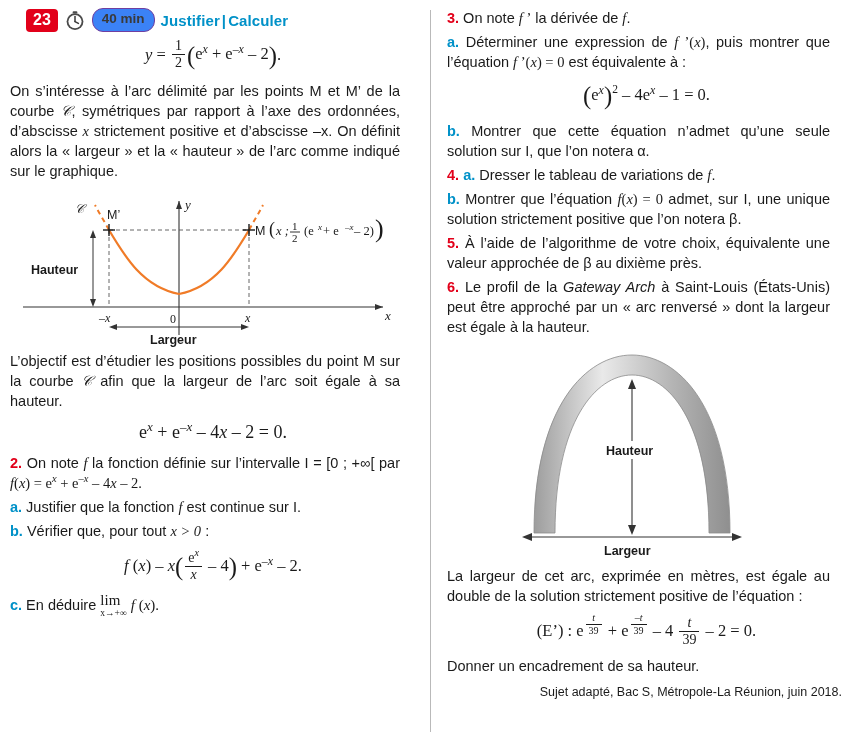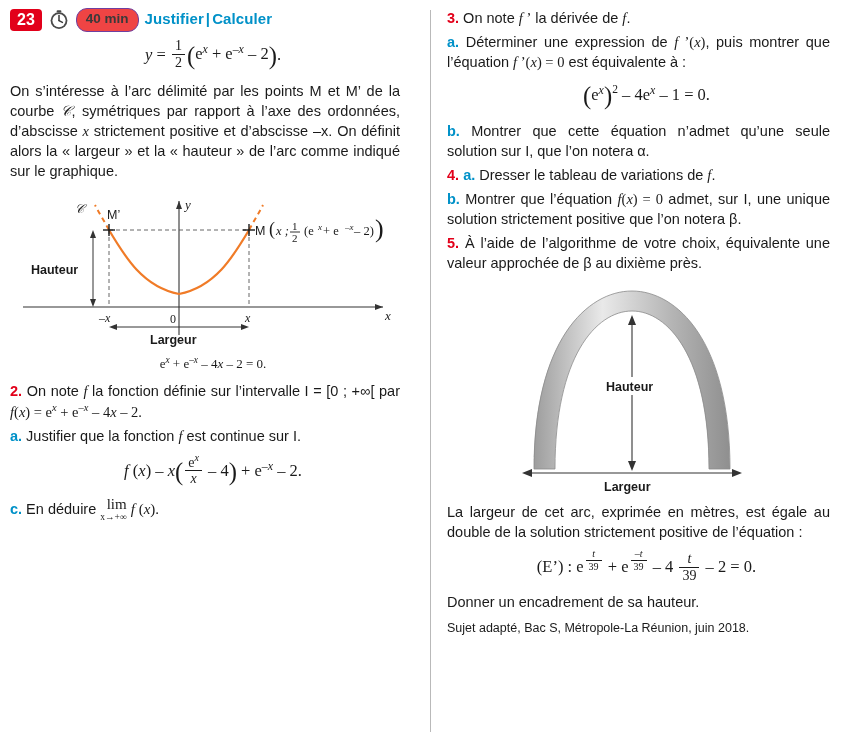--- a/index.html
+++ b/index.html
@@ -39,42 +39,43 @@
   }
   .col-right {
     width: 415px;
     box-sizing: border-box;
     padding-left: 16px;
   }
 
   
   .ex-header {
     display: flex;
-    align-items: center;
+    align-items: flex-end;
     gap: 6px;
     margin-bottom: 6px;
+    margin-left: 16px;
   }
   .ex-num {
     background: #e2001a;
     color: #fff;
     font-weight: bold;
     font-size: 16px;
     border-radius: 4px;
     padding: 2px 7px 3px 7px;
     line-height: 1.1;
   }
   .clock-icon svg { display: block; }
   .time-pill {
     border: 1.6px solid #6f3fa0;
     color: #3a3a3a;
     border-radius: 11px;
     padding: 1px 9px 2px 9px;
     font-size: 13.5px;
     font-weight: 600;
-    background: #ef4444;
+    background: #3b82f6;
   }
   .comp {
     color: #0091c8;
     font-weight: bold;
     font-size: 15px;
     letter-spacing: .1px;
   }
   .comp .sep {
     color: #0091c8;
     font-weight: bold;
@@ -93,57 +94,57 @@
   .sub {
     color: #0091c8;
     font-weight: bold;
   }
   .formula {
     text-align: center;
     margin: 7px 0 8px 0;
     font-family: "Liberation Serif", serif;
     font-size: 16.5px;
   }
-  .formula.small { font-size: 13px; }
+  .formula.small { font-size: 18px; }
   i.v { font-family: "Liberation Serif", serif; font-style: italic; }
   .serif { font-family: "Liberation Serif", serif; }
   sup, sub { font-size: 0.72em; }
   .frac {
     display: inline-block;
     vertical-align: -0.55em;
     text-align: center;
     font-size: 0.85em;
     margin: 0 2px;
   }
   .frac .num { display: block; padding: 0 3px; line-height: 1.05; }
   .frac .den { display: block; border-top: 1px solid #1a1a1a; padding: 0 3px; line-height: 1.15; }
   .bigparen { font-size: 1.5em; vertical-align: -0.18em; font-family: "Liberation Serif", serif; }
 
   .caption {
-    text-align: left;
+    text-align: right;
     font-size: 12.5px;
     margin-top: 8px;
     padding-right: 4px;
     color: #1a1a1a;
   }
 
   
   .fig1 {
     margin: 6px 0 4px 0;
     display: flex;
     justify-content: center;
   }
   .fig2 {
     margin: 8px 0 6px 0;
     display: flex;
     justify-content: center;
   }
   .lim {
     display: inline-block;
-    text-align: right;
+    text-align: left;
     vertical-align: middle;
     font-family: "Liberation Serif", serif;
   }
   .lim .top { display: block; font-size: 15px; line-height: 1; }
   .lim .bot { display: block; font-size: 9.5px; line-height: 1.1; }
 </style>
 </head>
 <body>
 
 <div class="page">
@@ -224,30 +225,32 @@
           <line x1="99" y1="140" x2="233" y2="140" stroke="#333" stroke-width="1"></line>
           <polygon points="96,140 104,137 104,143" fill="#333"></polygon>
           <polygon points="236,140 228,137 228,143" fill="#333"></polygon>
           <text x="137" y="157" font-family="Liberation Sans, sans-serif" font-size="12.5" font-weight="bold" fill="#1a1a1a">Largeur</text>
 
           <text x="86" y="135" font-family="Liberation Serif, serif" font-style="italic" font-size="12" fill="#1a1a1a">–x</text>
           <text x="232" y="135" font-family="Liberation Serif, serif" font-style="italic" font-size="12" fill="#1a1a1a">x</text>
         </svg>
       </div>
 
+      <p class="t"><span>L’objectif est d’étudier les positions possibles du point M sur la courbe </span><span class="serif" style="font-style:italic">𝒞</span><span> afin que la largeur de l’arc soit égale à sa hauteur.</span></p>
 
 
       <div class="formula small">
         <span class="serif">e<sup><i class="v">x</i></sup> + e<sup>–<i class="v">x</i></sup> – 4<i class="v">x</i> – 2 = 0.</span>
       </div>
 
       <p class="t"><span class="q">2.</span><span> On note </span><i class="v">f</i><span> la fonction définie sur l’intervalle I = [0 ; +∞[ par </span><span class="serif"><i class="v">f</i>(<i class="v">x</i>) = e<sup><i class="v">x</i></sup> + e<sup>–<i class="v">x</i></sup> – 4<i class="v">x</i> – 2.</span></p>
 
       <p class="t"><span class="sub">a.</span><span> Justifier que la fonction </span><i class="v">f</i><span> est continue sur I.</span></p>
 
+      <p class="t"><span class="sub">b.</span><span> Vérifier que, pour tout </span><i class="v">x &gt; 0</i><span> :</span></p>
 
       <div class="formula">
         <i class="v serif">f</i> <span class="serif">(<i class="v">x</i>) – <i class="v">x</i></span><span class="bigparen">(</span><span class="frac"><span class="num serif">e<sup><i class="v">x</i></sup></span><span class="den serif"><i class="v">x</i></span></span><span class="serif"> – 4</span><span class="bigparen">)</span><span class="serif"> + e<sup>–<i class="v">x</i></sup> – 2.</span>
       </div>
 
       <p class="t"><span class="sub">c.</span><span> En déduire </span><span class="lim"><span class="top">lim</span><span class="bot">x→+∞</span></span>&nbsp;<span class="serif" style="font-size:15px"><i class="v">f</i> (<i class="v">x</i>).</span></p>
 
     </div>
 
     <div class="divider"></div>
@@ -263,20 +266,21 @@
       </div>
 
       <p class="t"><span class="sub">b.</span> Montrer que cette équation n’admet qu’une seule solution sur I, que l’on notera α.</p>
 
       <p class="t"><span class="q">4.</span> <span class="sub">a.</span> Dresser le tableau de variations de <span class="serif"><i class="v">f</i></span>.</p>
 
       <p class="t"><span class="sub">b.</span> Montrer que l’équation <span class="serif"><i class="v">f</i>(<i class="v">x</i>) = 0</span> admet, sur I, une unique solution strictement positive que l’on notera β.</p>
 
       <p class="t"><span class="q">5.</span><span> À l’aide de l’algorithme de votre choix, équivalente une valeur approchée de β au dixième près.</span></p>
 
+      <p class="t"><span class="q">6.</span><span> Le profil de la </span><em>Gateway Arch</em><span> à Saint-Louis (États-Unis) peut être approché par un « arc renversé » dont la largeur est égale à la hauteur.</span></p>
 
       <div class="fig2">
         <svg width="330" height="215" viewBox="0 0 330 215">
           <defs>
             <linearGradient id="archgrad" x1="0" y1="0" x2="1" y2="0">
               <stop offset="0%" stop-color="#9d9d9d"></stop>
               <stop offset="35%" stop-color="#e9e9e9"></stop>
               <stop offset="70%" stop-color="#b5b5b5"></stop>
               <stop offset="100%" stop-color="#8f8f8f"></stop>
             </linearGradient>

